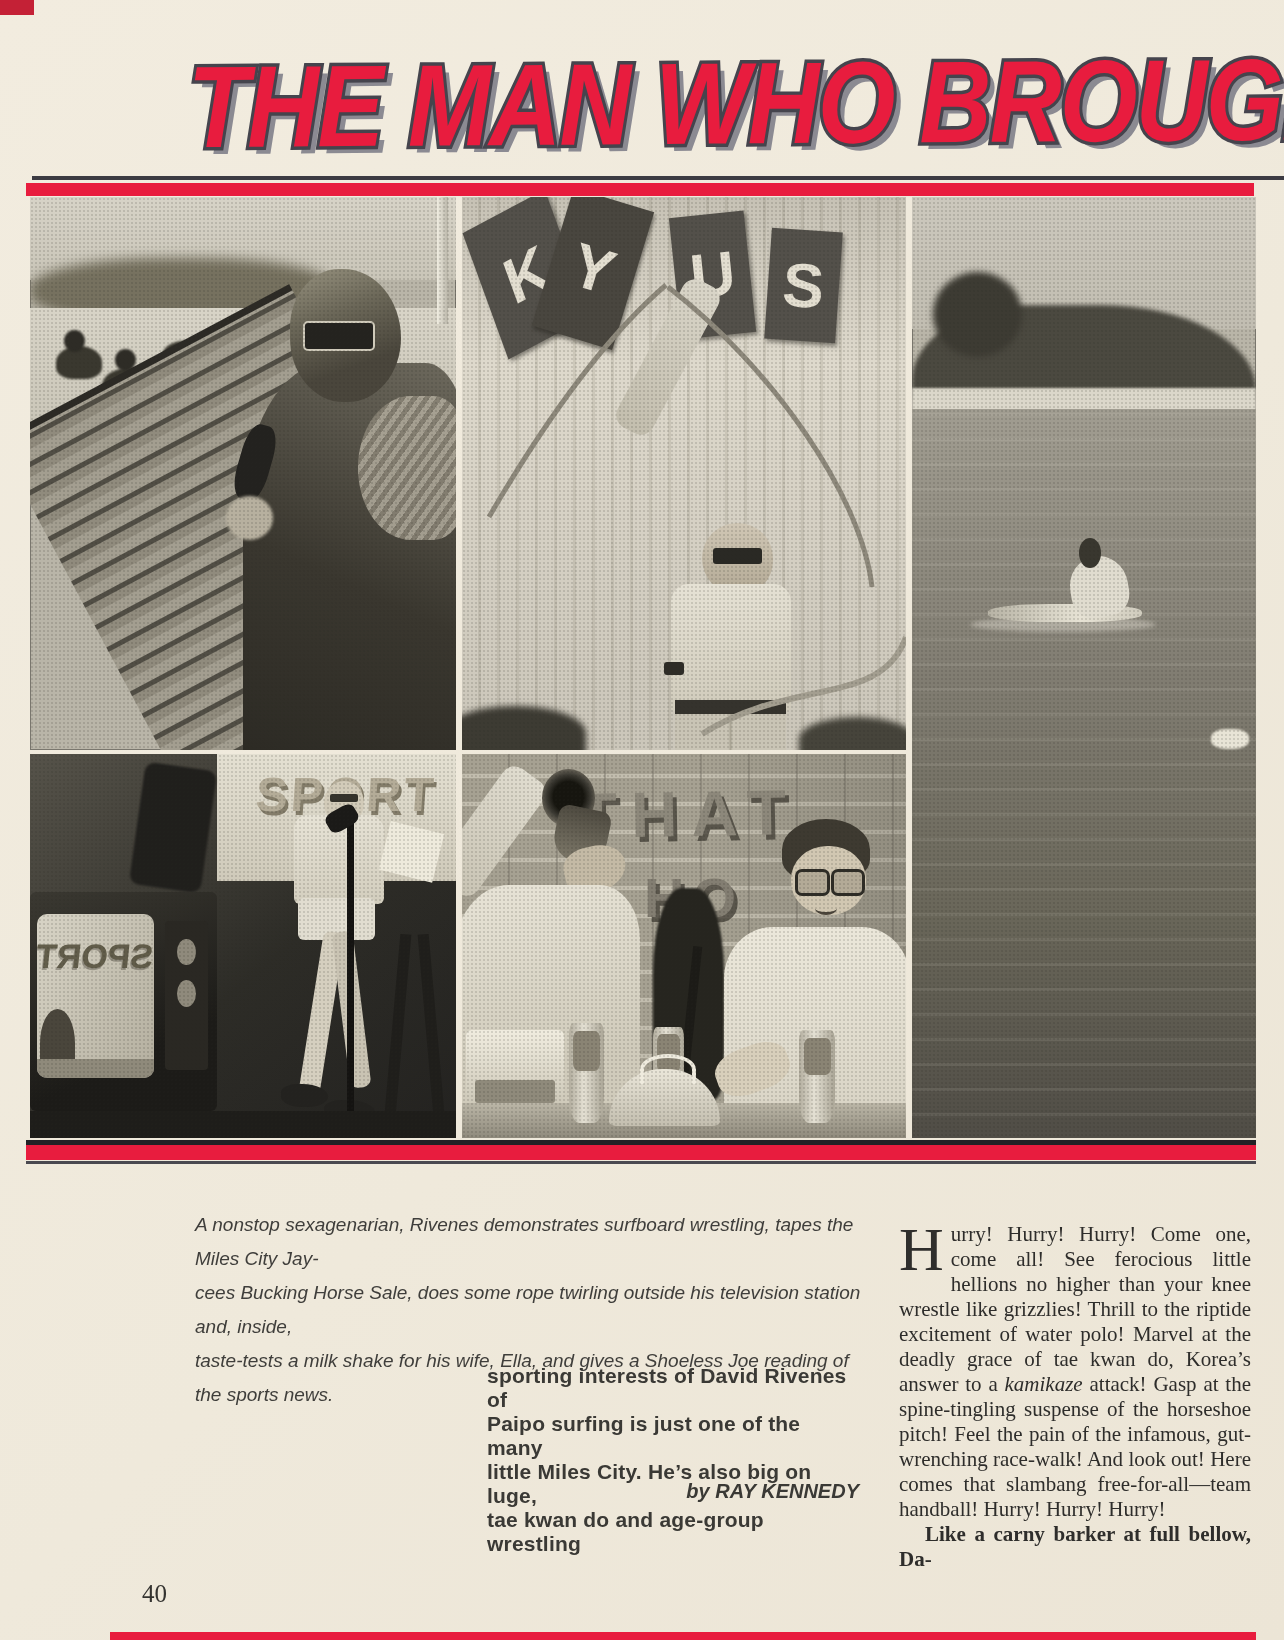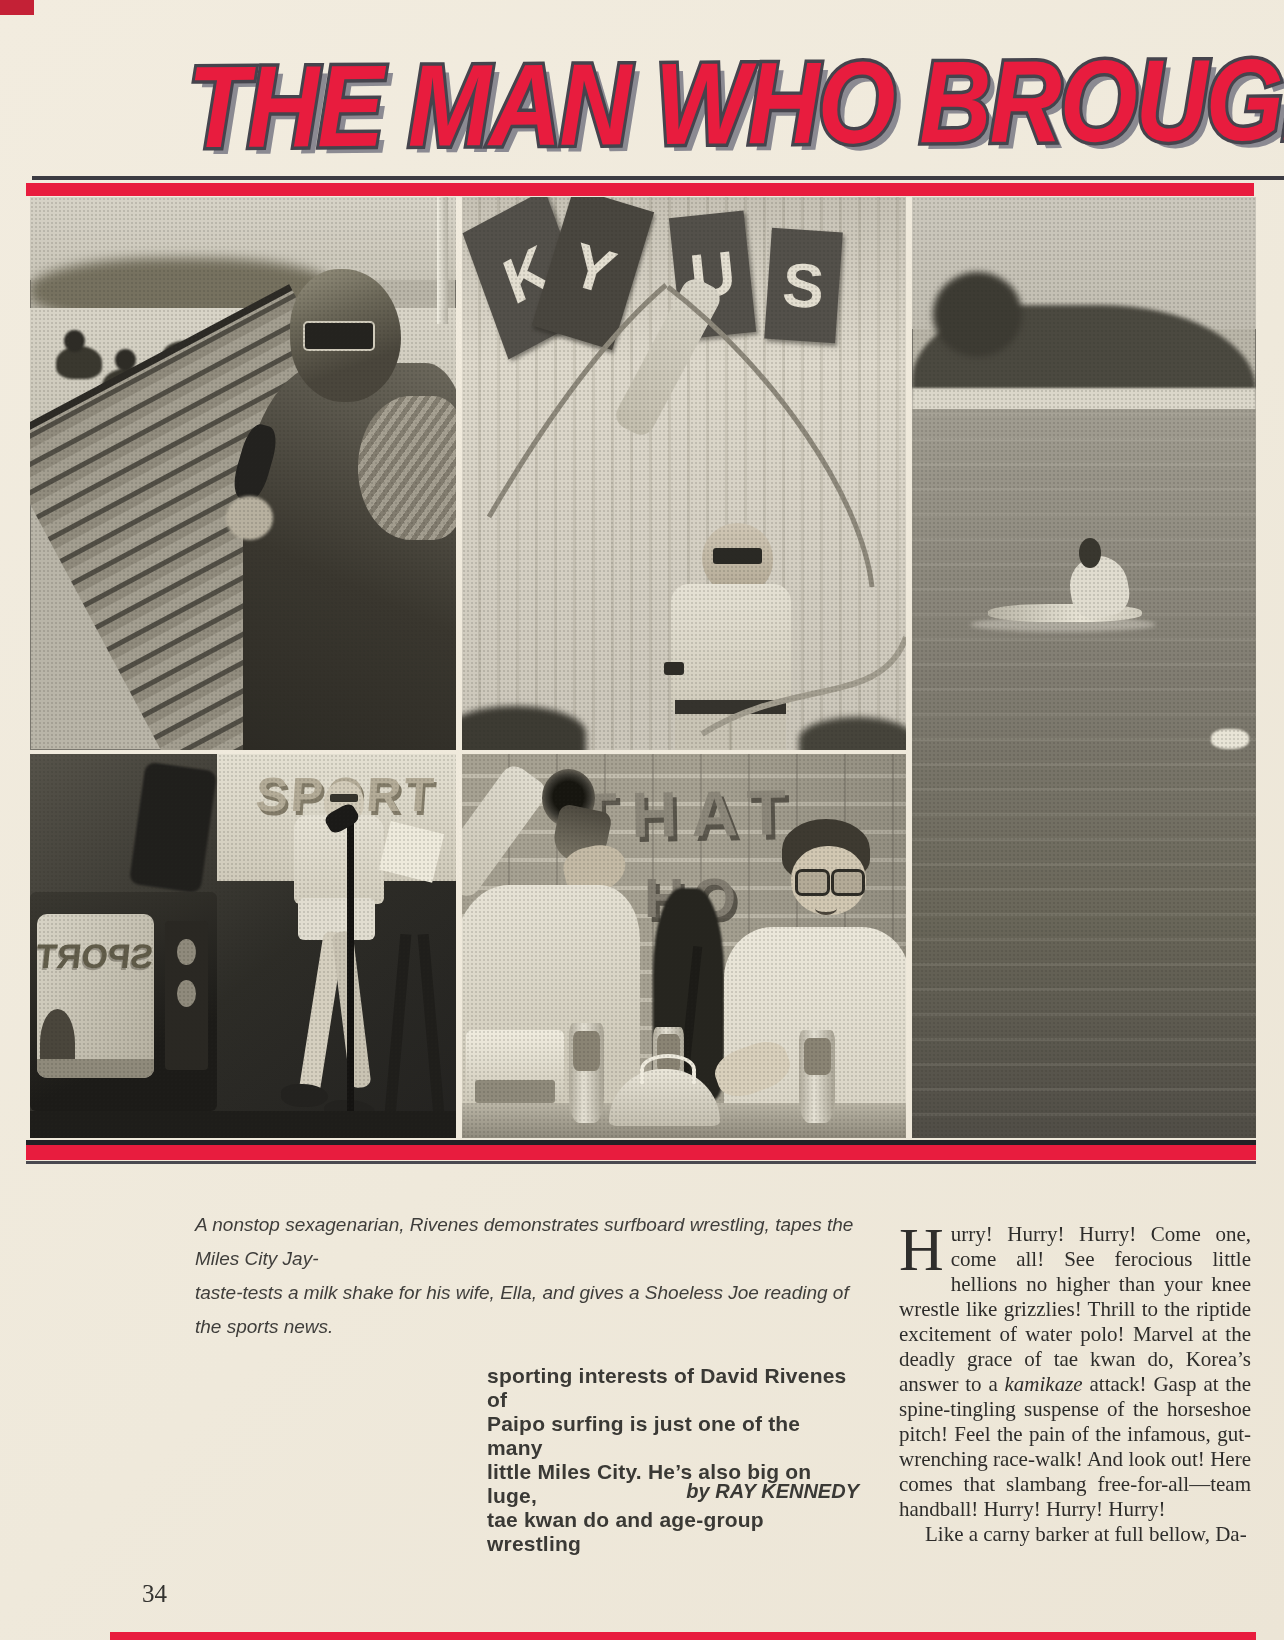--- a/index.html
+++ b/index.html
@@ -145,21 +145,21 @@
   
   .caption{position:absolute;left:195px;top:1208px;width:672px;
     font:italic 19px/34px "Liberation Sans",sans-serif;color:#3f3e3b;}
   .deck{position:absolute;left:487px;top:1364px;width:372px;
     font:bold 21px/24px "Liberation Sans",sans-serif;color:#3a3935;letter-spacing:.2px;}
   .byline{position:absolute;left:487px;top:1468px;width:372px;text-align:right;
     font:italic bold 20px "Liberation Sans",sans-serif;color:#3a3935;margin-top:12px;}
   .body-col{position:absolute;left:899px;top:1222px;width:352px;
     font-family:"Liberation Serif",serif;font-size:21px;line-height:25px;color:#2e2d2b;text-align:justify;}
   .body-col p{margin:0;}
-  .body-col .p2{text-indent:26px;}
+  .body-col .p2{text-indent:26px;font-weight:bold;}
   .body-col .it{font-style:italic;}
   .drop-cap{float:left;font-family:"Liberation Serif",serif;font-size:62px;line-height:48px;
     margin:3px 7px 0 0;color:#2f2e2c;}
   .page-number{position:absolute;left:142px;top:1580px;
     font-family:"Liberation Serif",serif;font-size:25px;color:#343330;}
   .bottom-strip{position:absolute;left:110px;top:1632px;width:1146px;height:8px;background:#e81c3e;}
 </style>
 </head>
 <body>
 
@@ -314,34 +314,35 @@
   </div>
 
   <div class="rule-bottom">
     <div class="black-line"></div>
     <div class="red-bar"></div>
     <div class="gray-line"></div>
   </div>
 
   <div class="caption">
     <div>A nonstop sexagenarian, Rivenes demonstrates surfboard wrestling, tapes the Miles City Jay-</div>
+    <div>cees Bucking Horse Sale, does some rope twirling outside his television station and, inside,</div>
     <div>taste-tests a milk shake for his wife, Ella, and gives a Shoeless Joe reading of the sports news.</div>
   </div>
 
   <div class="deck">
     <div>sporting interests of David Rivenes of</div>
     <div>Paipo surfing is just one of the many</div>
     <div>little Miles City. He’s also big on luge,</div>
     <div>tae kwan do and age-group wrestling</div>
   </div>
 
   <div class="byline">by RAY KENNEDY</div>
 
   <div class="body-col">
     <p class="p1"><span class="drop-cap">H</span><span>urry! Hurry! Hurry! Come one, come all! See ferocious little hellions no higher than your knee wrestle like grizzlies! Thrill to the riptide excitement of water polo! Marvel at the deadly grace of tae kwan do, Korea’s answer to a </span><span class="it">kamikaze</span><span> attack! Gasp at the spine-tingling suspense of the horseshoe pitch! Feel the pain of the infamous, gut-wrenching race-walk! And look out! Here comes that slambang free-for-all—team handball! Hurry! Hurry! Hurry!</span></p>
     <p class="p2">Like a carny barker at full bellow, Da-</p>
   </div>
 
-  <div class="page-number">34</div>
+  <div class="page-number">40</div>
 
   <div class="bottom-strip"></div>
 
 </div>
 
 </body></html>

